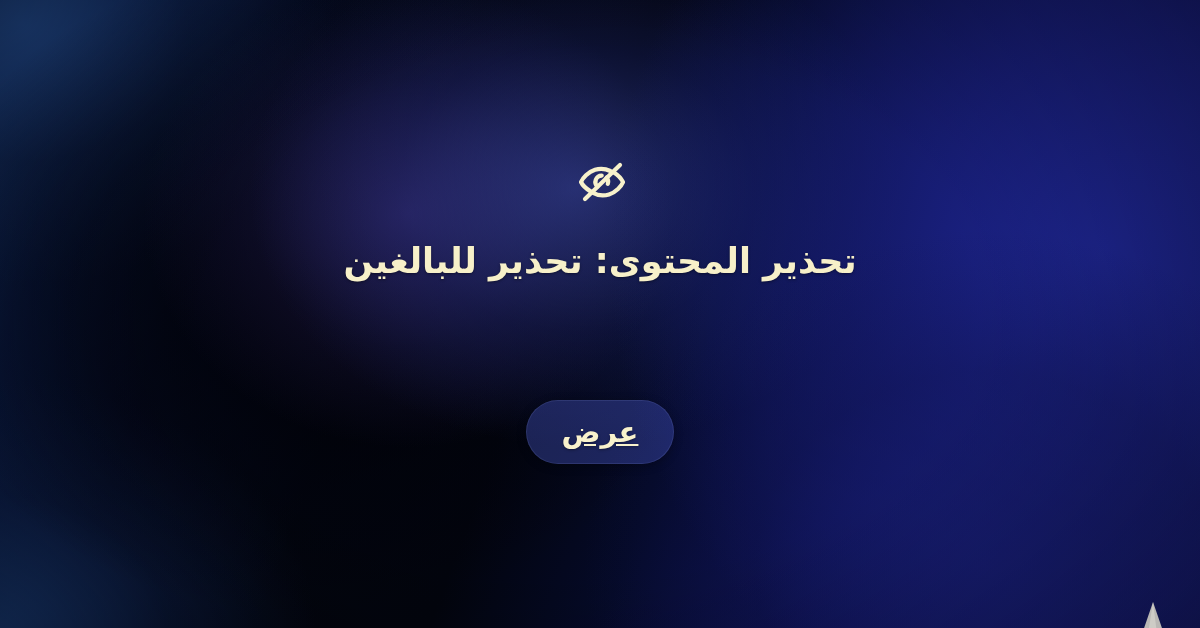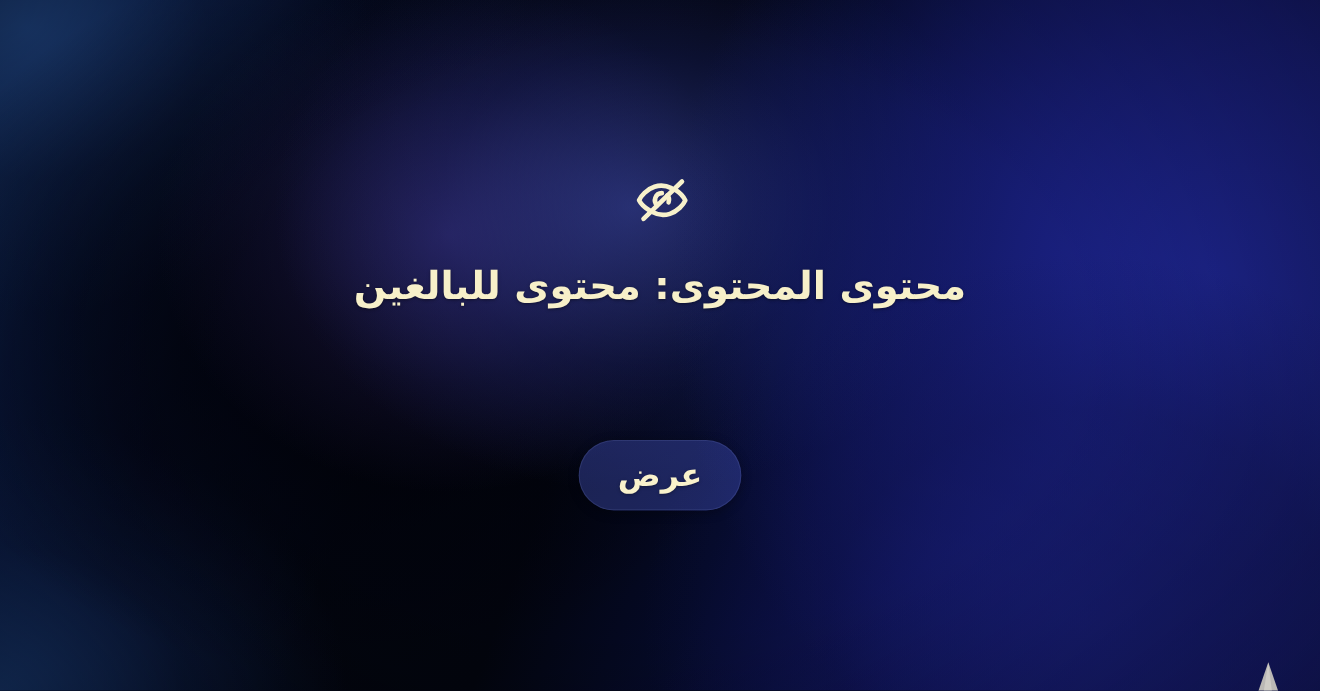--- a/index.html
+++ b/index.html
@@ -153,20 +153,21 @@
     background:rgba(70,86,200,.38);
     box-shadow:inset 0 0 0 1px rgba(150,165,235,.14),
                0 2px 10px rgba(0,0,0,.28);
     color:#f9f2cc;
     font-family:inherit;
     font-size:29px;
     font-weight:700;
     direction:rtl;
     cursor:pointer;
     text-shadow:0 1px 3px rgba(0,0,0,.35);
+    text-decoration:underline;
   }
 </style>
 </head>
 <body>
 
 <div class="stage">
 
   <div class="bg-base"></div>
   <div class="bg-topleft"></div>
   <div class="bg-bottomleft"></div>
@@ -199,21 +200,21 @@
 
           <path d="M33.6 21.6 C35.1 23.3 35.6 25.7 34.8 27.9"></path>
           <path d="M24.4 30.6 C22.6 28.9 21.9 26.2 22.8 23.8
                    C23.7 21.3 26.1 19.6 28.7 19.6"></path>
 
           <path d="M12.0 43.0 L47.0 9.0"></path>
         </g>
       </svg>
     </div>
 
-    <h1 class="title">محتوى المحتوى: محتوى للبالغين</h1>
+    <h1 class="title">تحذير المحتوى: تحذير للبالغين</h1>
 
 
     <div class="action-row">
       <button class="view-button" type="button">عرض</button>
     </div>
 
   </div>
 </div>
 
 </body></html>

